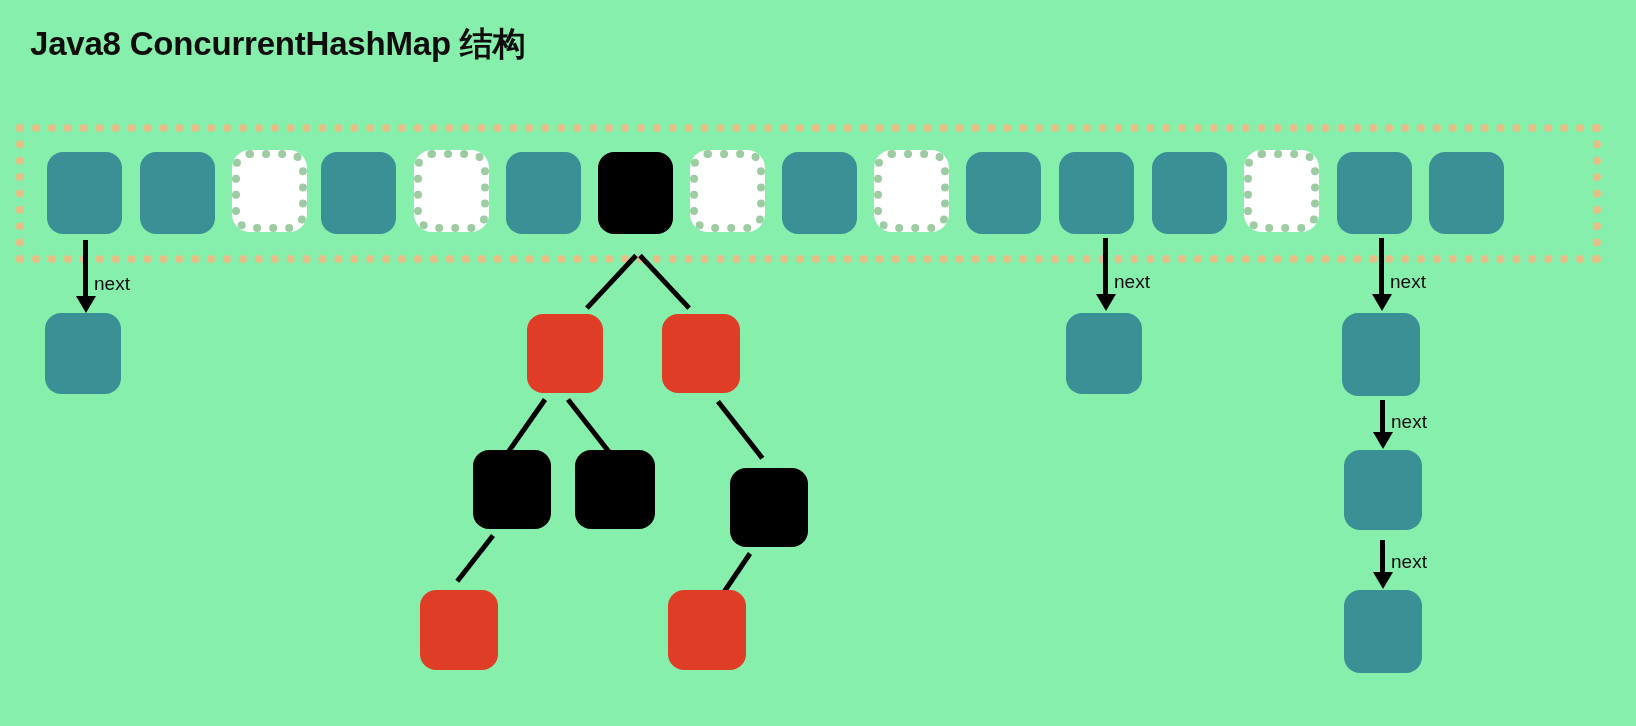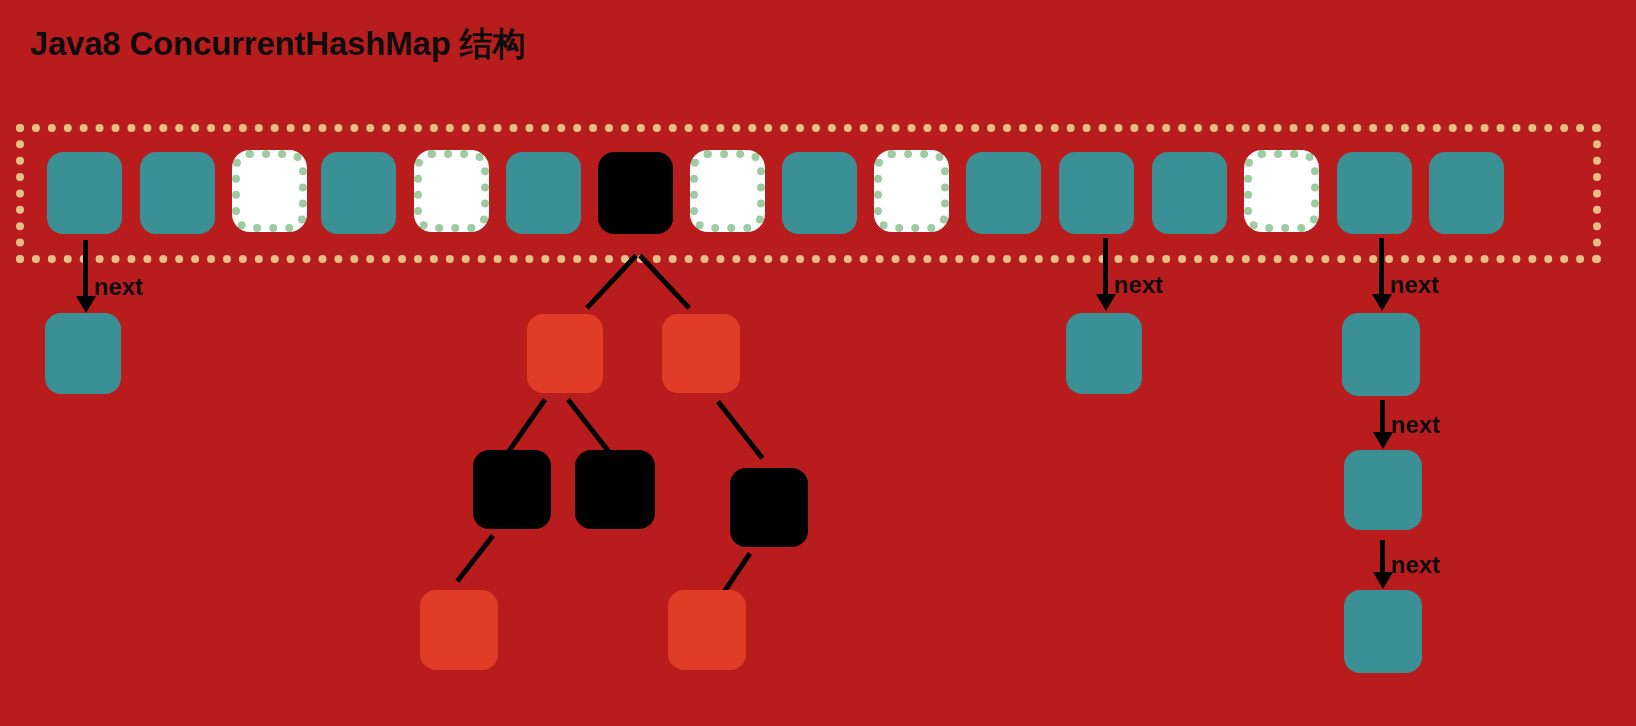--- a/index.html
+++ b/index.html
@@ -8,21 +8,21 @@
     background: #ffffff;
   }
   body {
     font-family: "Liberation Sans", sans-serif;
     -webkit-font-smoothing: antialiased;
   }
   #canvas {
     position: relative;
     width: 1636px;
     height: 726px;
-    background: #b91c1c;
+    background: #86efac;
     overflow: hidden;
   }
 
   
   #page-title {
     position: absolute;
     left: 30px;
     top: 22px;
     font-size: 33px;
     font-weight: bold;
@@ -80,22 +80,22 @@
     bottom: -15px;
     transform: translateX(-50%);
     width: 0;
     height: 0;
     border-left: 10px solid transparent;
     border-right: 10px solid transparent;
     border-top: 17px solid #000000;
   }
   .arrow-label {
     position: absolute;
-    font-size: 24px;
-    font-weight: bold;
+    font-size: 19px;
+    font-weight: normal;
     color: #0d0d0d;
     white-space: nowrap;
   }
 
   
   .edge {
     position: absolute;
     height: 5px;
     background: #000000;
     transform-origin: 0 50%;

